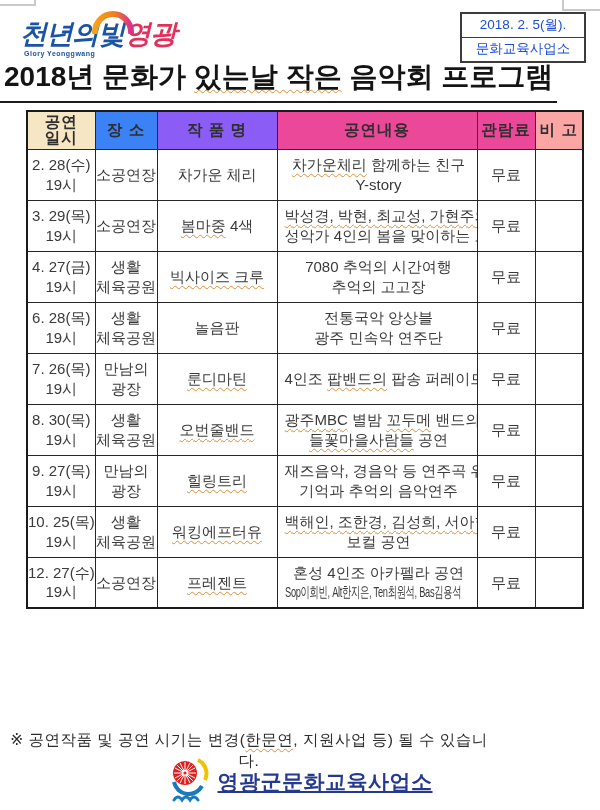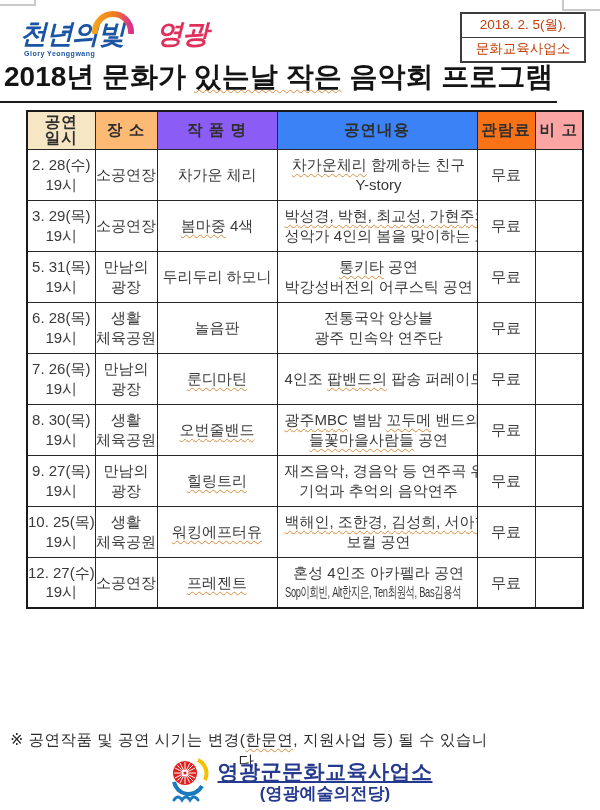--- a/index.html
+++ b/index.html
@@ -14,28 +14,28 @@
 
   
   .artifact { position: absolute; border: 2px solid #c9c9c9; }
   .artifact.left  { left: -4px; top: -4px; width: 40px; height: 10px; }
   .artifact.right { right: -4px; top: -3px; width: 42px; height: 14px; }
 
   
   .brand { position: absolute; left: 20px; top: 16px; width: 200px; height: 52px; }
   .brand-text { font-weight: bold; font-style: italic; font-size: 27px; letter-spacing: -1px; white-space: nowrap; }
   .brand-main { color: #1b54a3; }
-  .brand-accent { color: #e0315c; margin-left: 32px; }
+  .brand-accent { color: #e0315c; }
   .brand-sub { font-size: 7px; color: #1b54a3; font-weight: bold; margin-left: 4px; margin-top: -2px; letter-spacing: 0.5px; }
   .brand-sun { position: absolute; left: 70px; top: -8px; }
 
   
   .date-box {
     position: absolute; left: 460px; top: 12px; width: 126px;
-    border: 2px solid #3c3c3c; text-align: center; font-size: 13.5px; color: #c2410c;
+    border: 2px solid #3c3c3c; text-align: center; font-size: 13.5px; color: #1d4ed8;
   }
   .date-box .row { padding: 2px 0 3px 0; }
   .date-box .row + .row { border-top: 1.5px solid #3c3c3c; }
 
   
   .title-wrap { position: absolute; left: 0; top: 58px; width: 556px; text-align: center; }
   .doc-title {
     display: inline-block; font-size: 28px; font-weight: 800; color: #141414;
     letter-spacing: 0px; border-bottom: 2.5px solid #1a1a1a; padding: 0 4px 5px 4px;
     white-space: nowrap;
@@ -118,30 +118,30 @@
       <col style="width:200px">
         <col style="width:58px">
         <col style="width:48px">
     </colgroup>
     <thead>
         <tr id="thead-row">
           <th style="background: rgb(246, 230, 195);">
             <span class="line">공연</span>
             <span class="line">일시</span>
           </th>
-          <th style="background: #fdba74;">
+          <th style="background: #3b82f6;">
             <span class="line">장 소</span>
           </th>
           <th style="background: #8b5cf6;">
             <span class="line">작 품 명</span>
           </th>
-          <th style="background: #3b82f6;">
+          <th style="background: #ec4899;">
             <span class="line">공연내용</span>
           </th>
-          <th style="background: #f97316;">
+          <th style="background: #ec4899;">
             <span class="line">관람료</span>
           </th>
           <th style="background: #fca5a5;">
             <span class="line">비 고</span>
           </th>
         </tr>
       </thead>
     <tbody id="tbody">
         <tr>
           <td class="c-date">
@@ -170,31 +170,31 @@
           <td class="c-title"><span class="wavy">봄마중</span><span> 4색</span></td>
           <td class="c-content">
             <span class="line"><span class="wavy">박성경, 박현, 최교성, 가현주의</span></span>
             <span class="line"><span>성악가 4인의 봄을 맞이하는 노래</span></span>
           </td>
           <td class="c-fee">무료</td>
           <td class="c-note"></td>
         </tr>
         <tr>
           <td class="c-date">
-            <span class="line">5. 31(목)</span>
-            <span class="line">19시</span>
-          </td>
-          <td class="c-place">
-            <span class="line">만남의</span>
-            <span class="line">광장</span>
-          </td>
-          <td class="c-title"><span>두리두리 하모니</span></td>
-          <td class="c-content">
-            <span class="line"><span class="wavy">통키타</span><span> 공연</span></span>
-            <span class="line"><span>박강성버전의 어쿠스틱 공연</span></span>
+            <span class="line">4. 27(금)</span>
+            <span class="line">19시</span>
+          </td>
+          <td class="c-place">
+            <span class="line">생활</span>
+            <span class="line">체육공원</span>
+          </td>
+          <td class="c-title"><span class="wavy">빅사이즈 크루</span></td>
+          <td class="c-content">
+            <span class="line"><span>7080 추억의 시간여행</span></span>
+            <span class="line"><span>추억의 고고장</span></span>
           </td>
           <td class="c-fee">무료</td>
           <td class="c-note"></td>
         </tr>
         <tr>
           <td class="c-date">
             <span class="line">6. 28(목)</span>
             <span class="line">19시</span>
           </td>
           <td class="c-place">
@@ -314,15 +314,14 @@
         <line x1="6.9" y1="12" x2="27.1" y2="22"></line>
           <line x1="6.9" y1="22" x2="27.1" y2="12"></line>
       </g>
       <circle cx="17" cy="17" r="3" fill="#ffffff"></circle>
       <circle cx="17" cy="17" r="1.6" fill="#e01f1f"></circle>
     </g>
     <path d="M6 44 q 4 -6 8 0 q 4 -6 8 0 q 4 -6 8 0" fill="none" stroke="#1a7abf" stroke-width="3" stroke-linecap="round"></path>
   </svg>
   <div class="org-text">
     <div class="org-line1">영광군문화교육사업소</div>
-    <div class="org-line2">(영광예술의전당)</div>
   </div>
 </div>
 
 </body></html>

